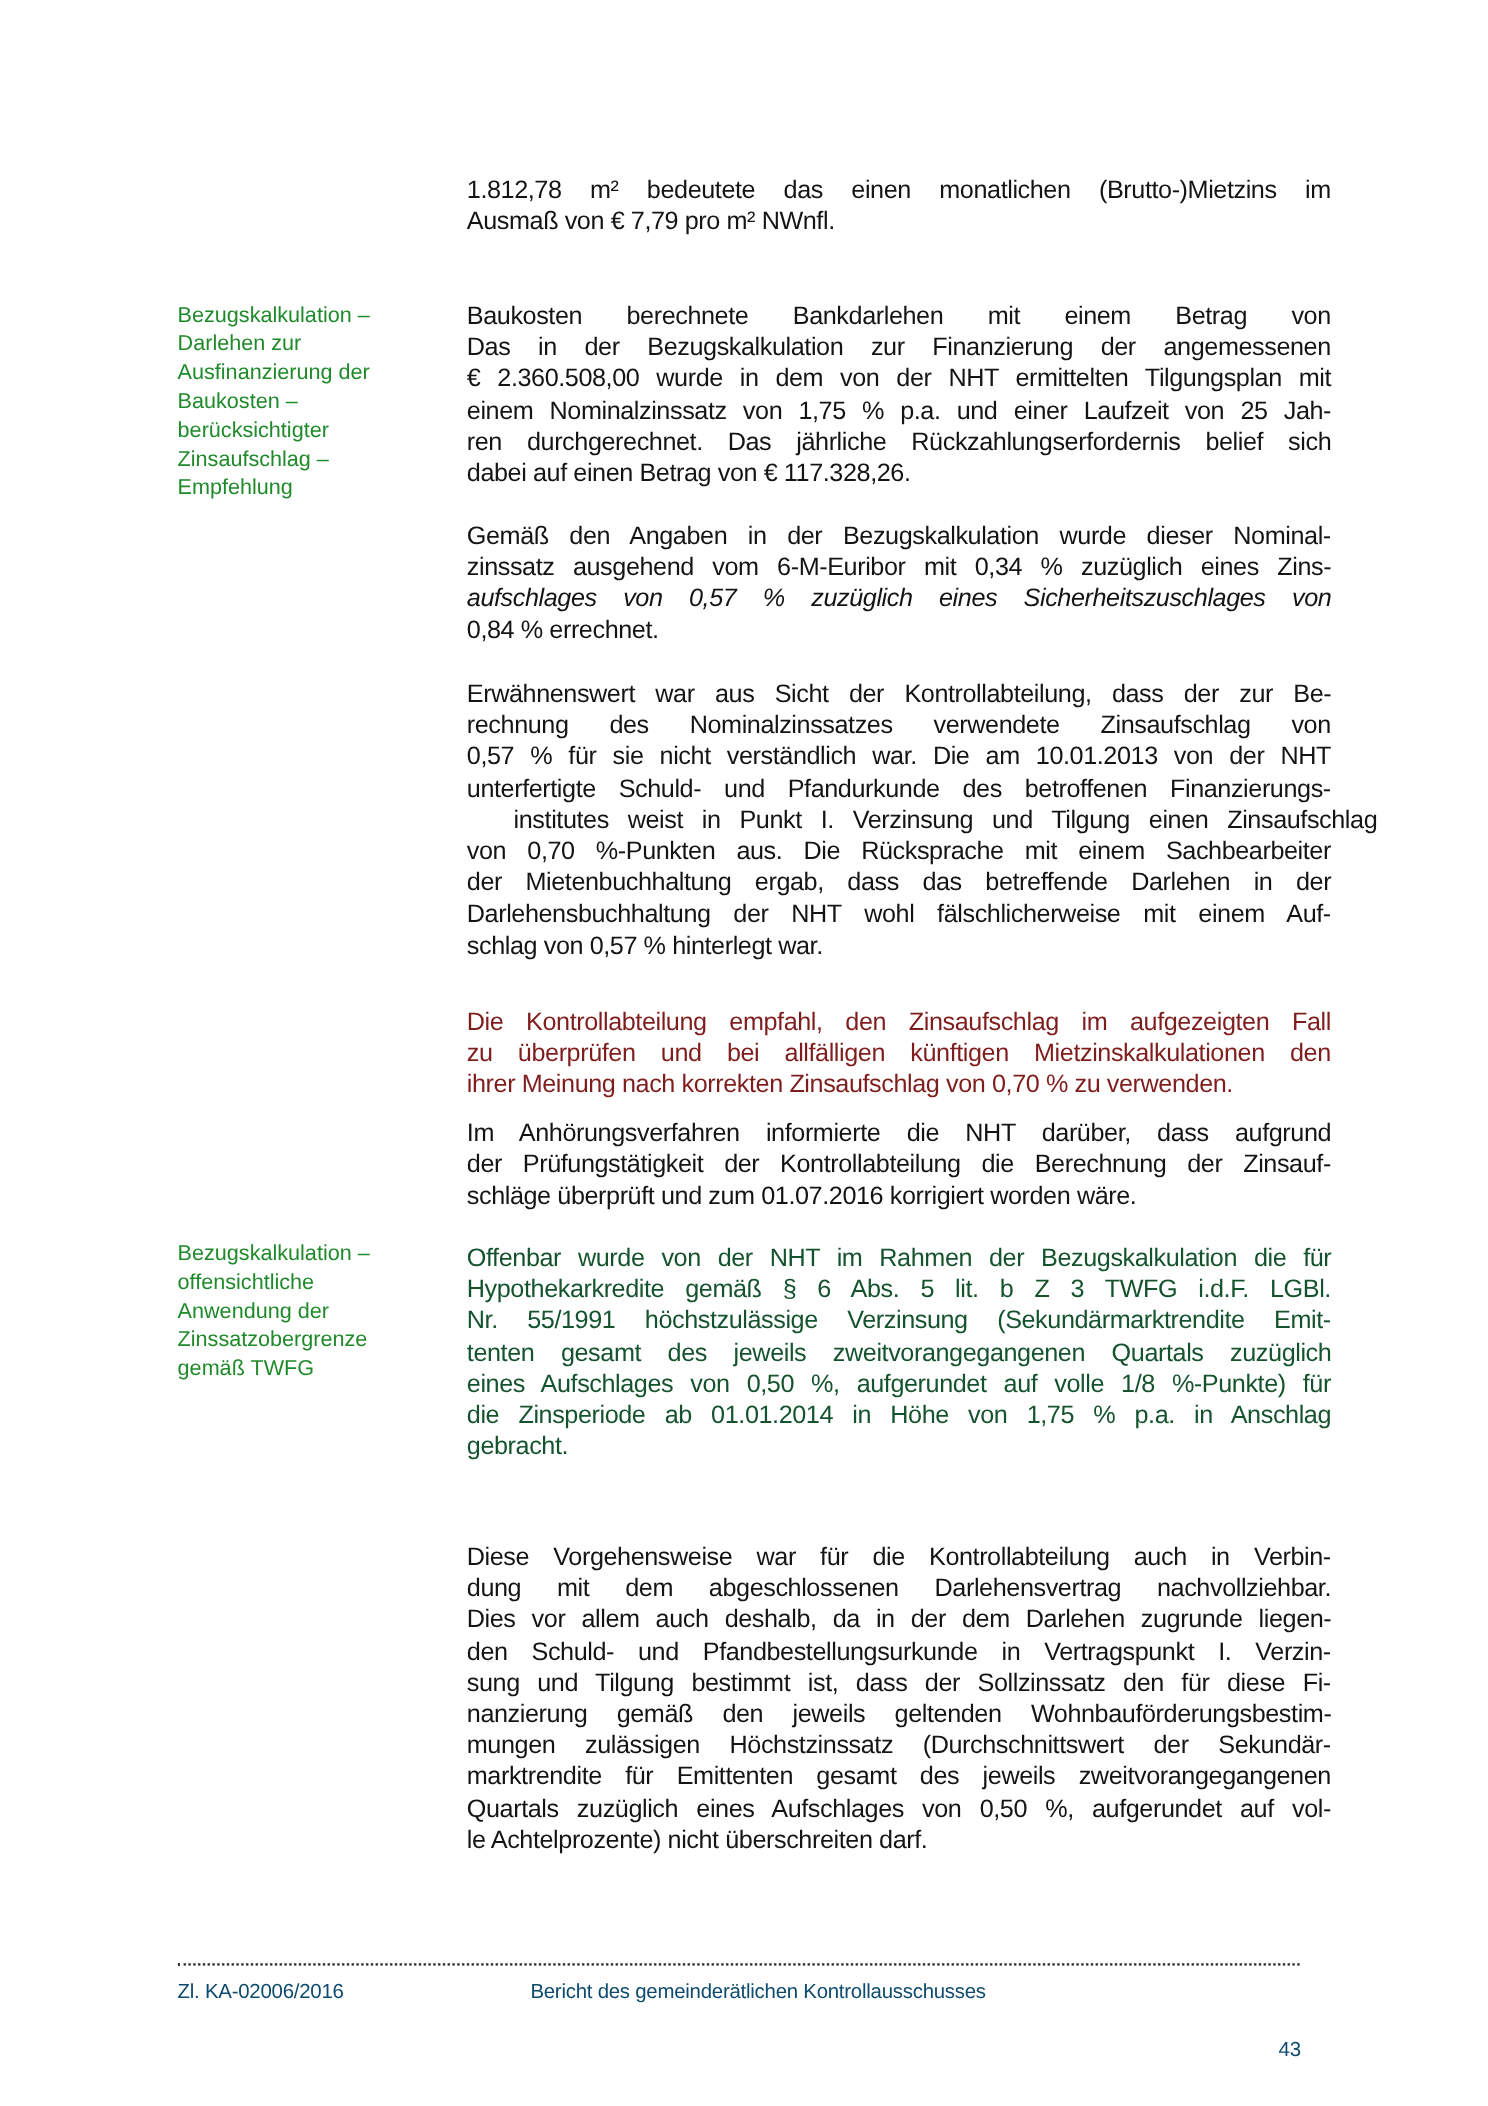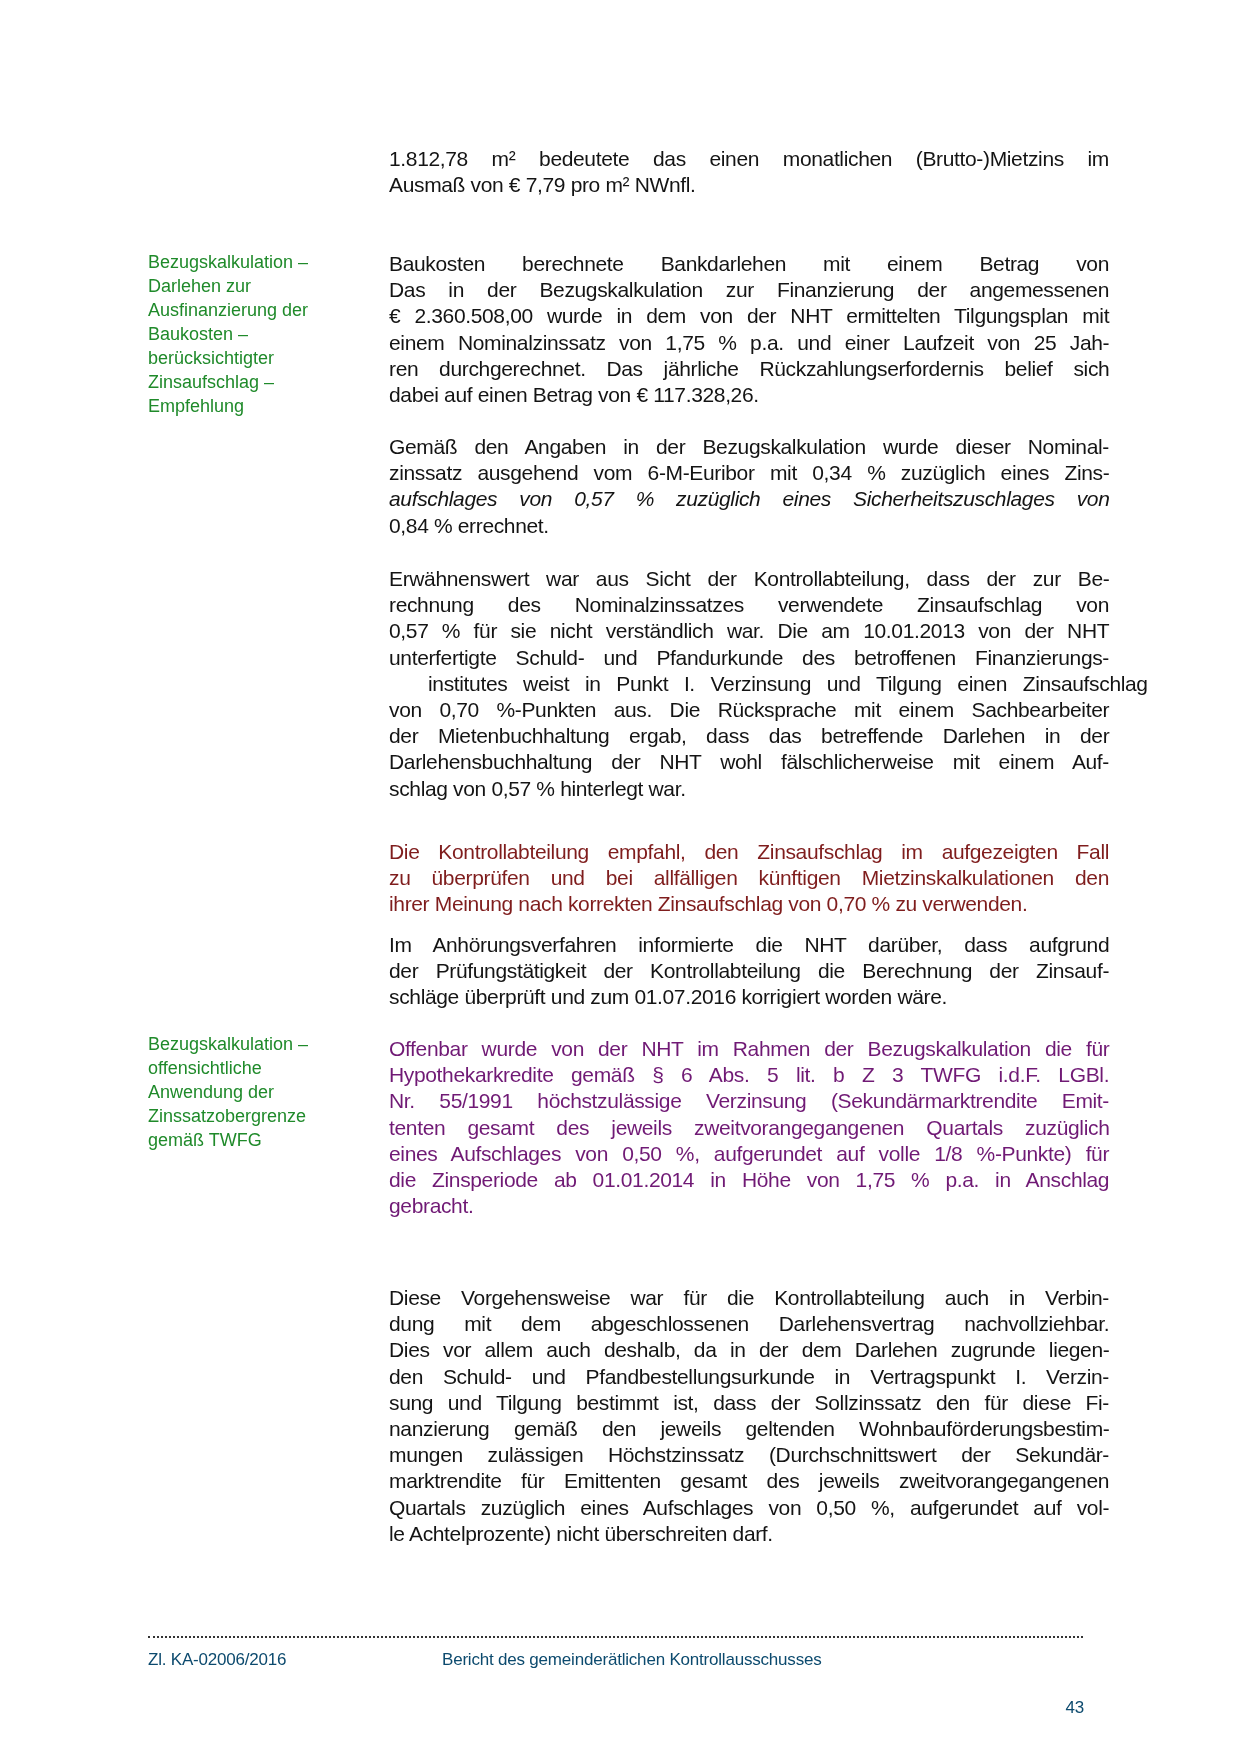--- a/index.html
+++ b/index.html
@@ -132,21 +132,21 @@
     <span class="line" style="display: block; word-spacing: 15.5714px;">zu überprüfen und bei allfälligen künftigen Mietzinskalkulationen den</span>
     <span class="line last">ihrer Meinung nach korrekten Zinsaufschlag von 0,70 % zu verwenden.</span>
   </div>
 
   <div class="para" style="top: 932px; color: rgb(20, 20, 20);">
     <span class="line" style="display: block; word-spacing: 16.4286px;">Im Anhörungsverfahren informierte die NHT darüber, dass aufgrund</span>
     <span class="line" style="display: block; word-spacing: 11.8571px;">der Prüfungstätigkeit der Kontrollabteilung die Berechnung der Zinsauf-</span>
     <span class="line last">schläge überprüft und zum 01.07.2016 korrigiert worden wäre.</span>
   </div>
 
-  <div class="para" style="top: 1036px; color: #701a75;">
+  <div class="para" style="top: 1036px; color: #14532d;">
     <span class="line" style="display: block; word-spacing: 8.6px;">Offenbar wurde von der NHT im Rahmen der Bezugskalkulation die für</span>
     <span class="line" style="display: block; word-spacing: 12.0833px;">Hypothekarkredite gemäß § 6 Abs. 5 lit. b Z 3 TWFG i.d.F. LGBl.</span>
     <span class="line" style="display: block; word-spacing: 19px;">Nr. 55/1991 höchstzulässige Verzinsung (Sekundärmarktrendite Emit-</span>
     <span class="line" style="display: block; word-spacing: 16.6667px;">tenten gesamt des jeweils zweitvorangegangenen Quartals zuzüglich</span>
     <span class="line" style="display: block; word-spacing: 8.7px;">eines Aufschlages von 0,50 %, aufgerundet auf volle 1/8 %-Punkte) für</span>
     <span class="line" style="display: block; word-spacing: 10.5455px;">die Zinsperiode ab 01.01.2014 in Höhe von 1,75 % p.a. in Anschlag</span>
     <span class="line last">gebracht.</span>
   </div>
 
   <div class="para" style="top: 1246px; color: rgb(20, 20, 20); margin-top: 39px;">

